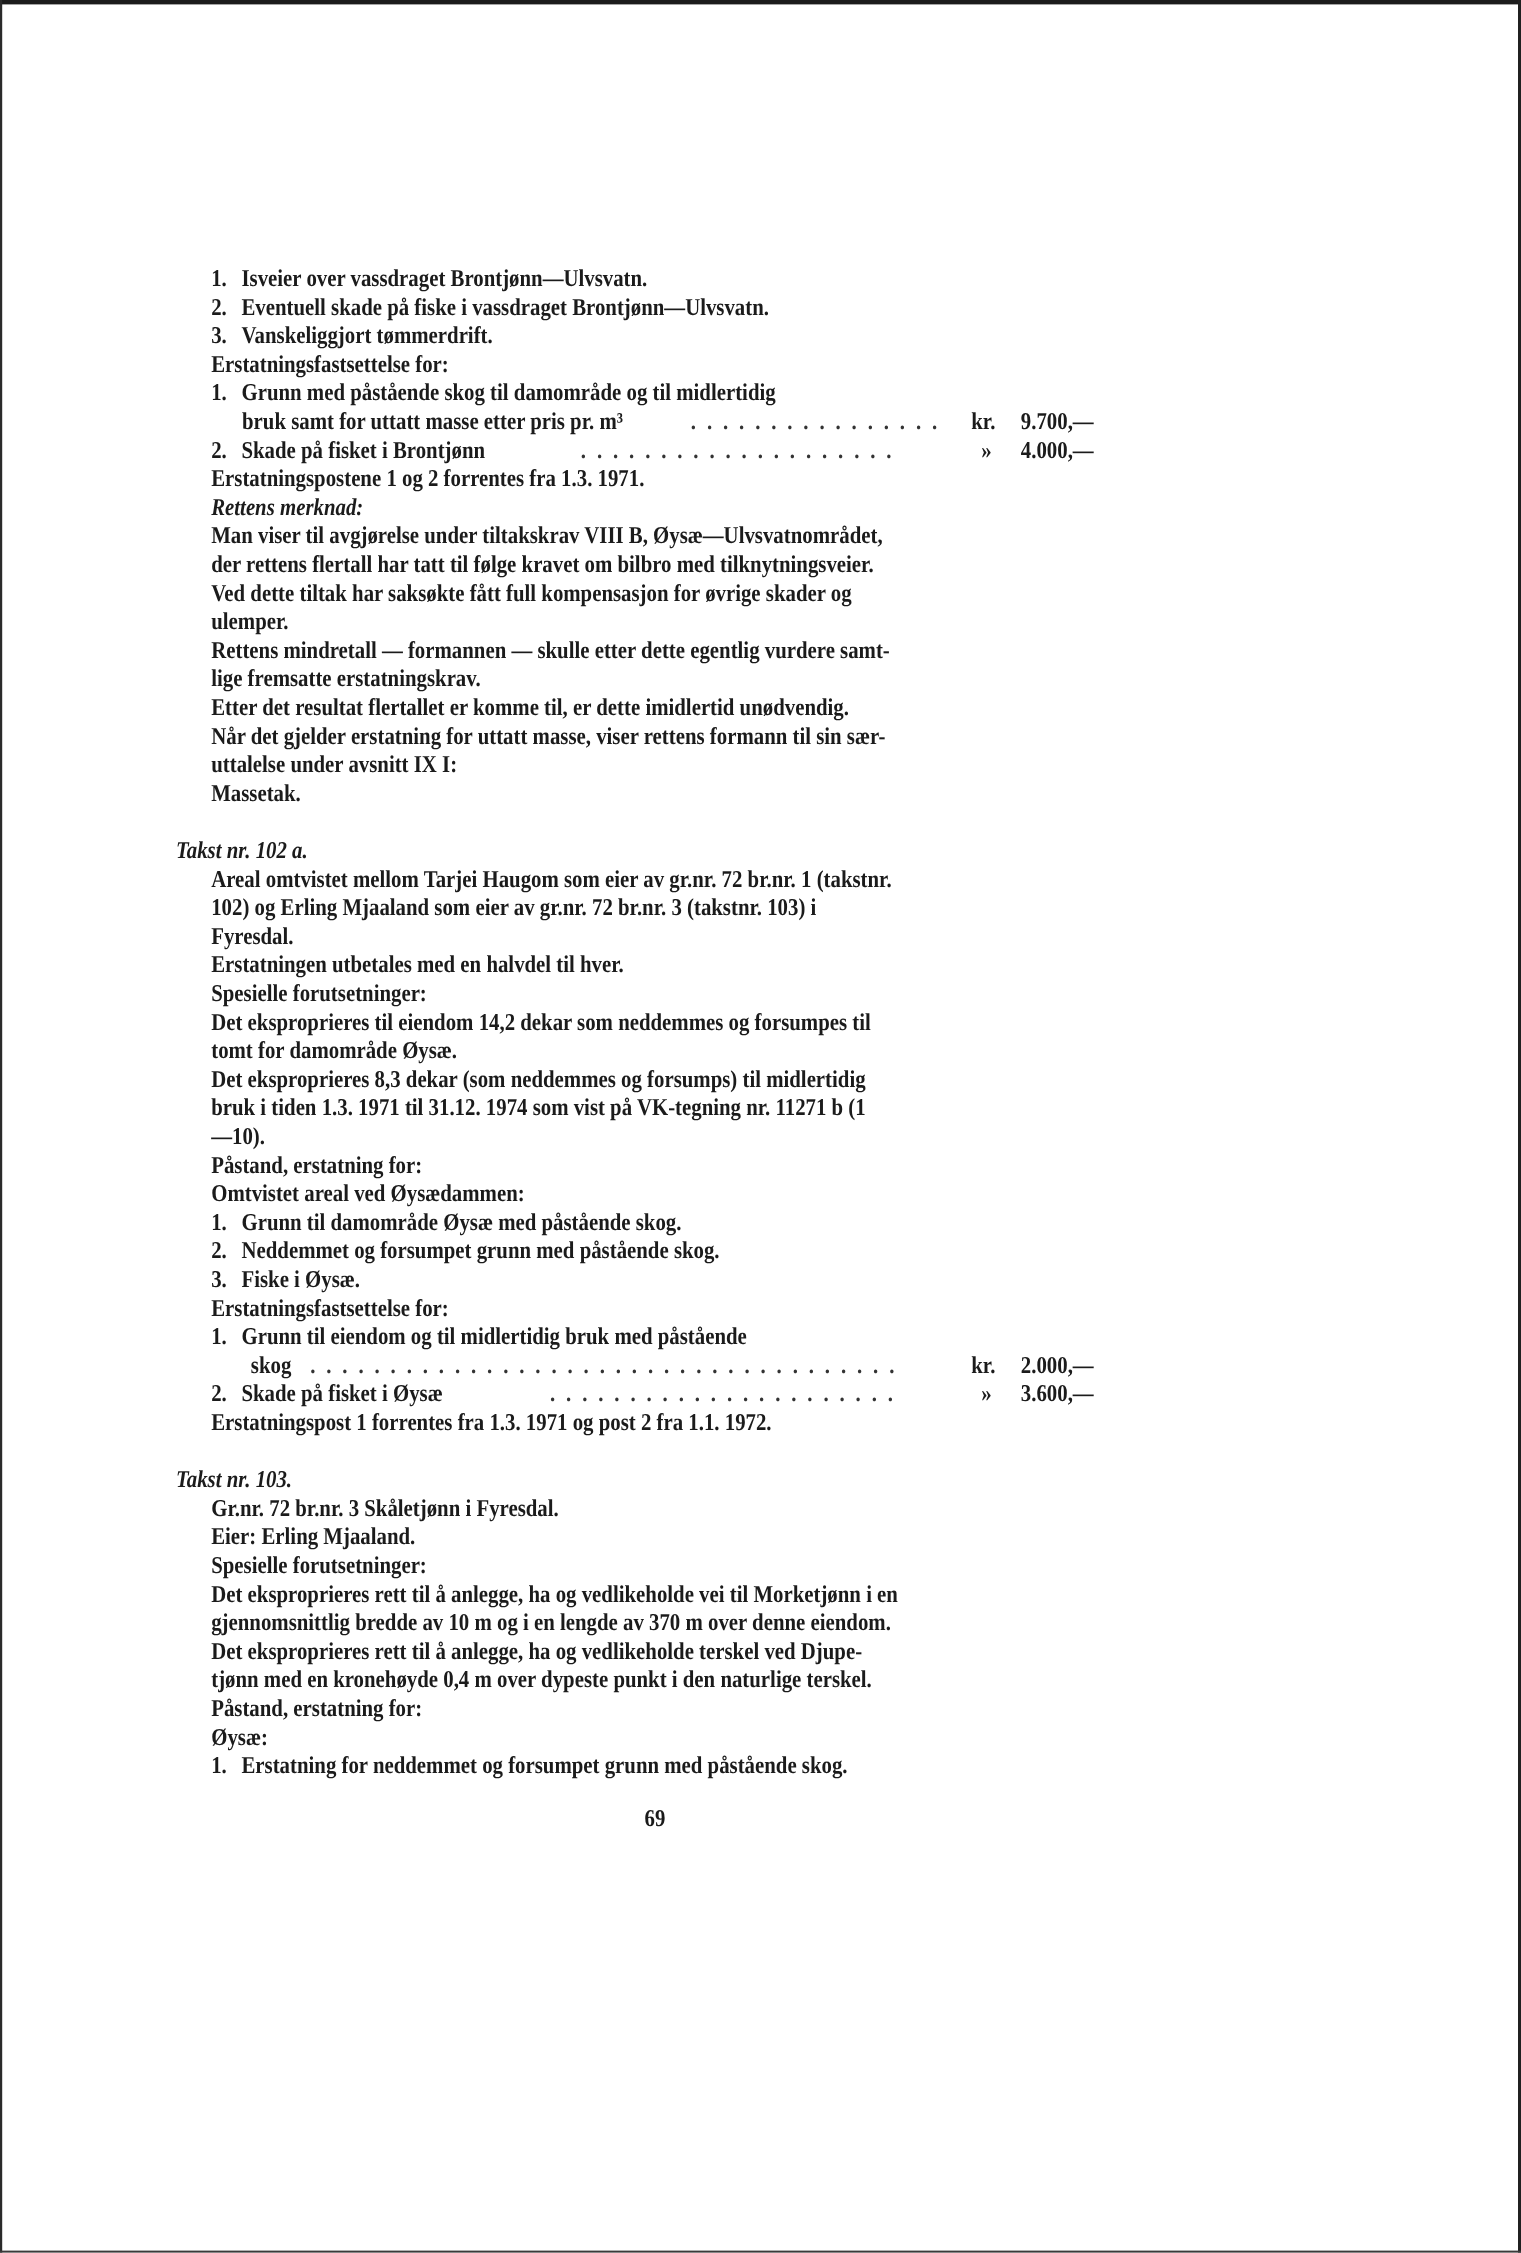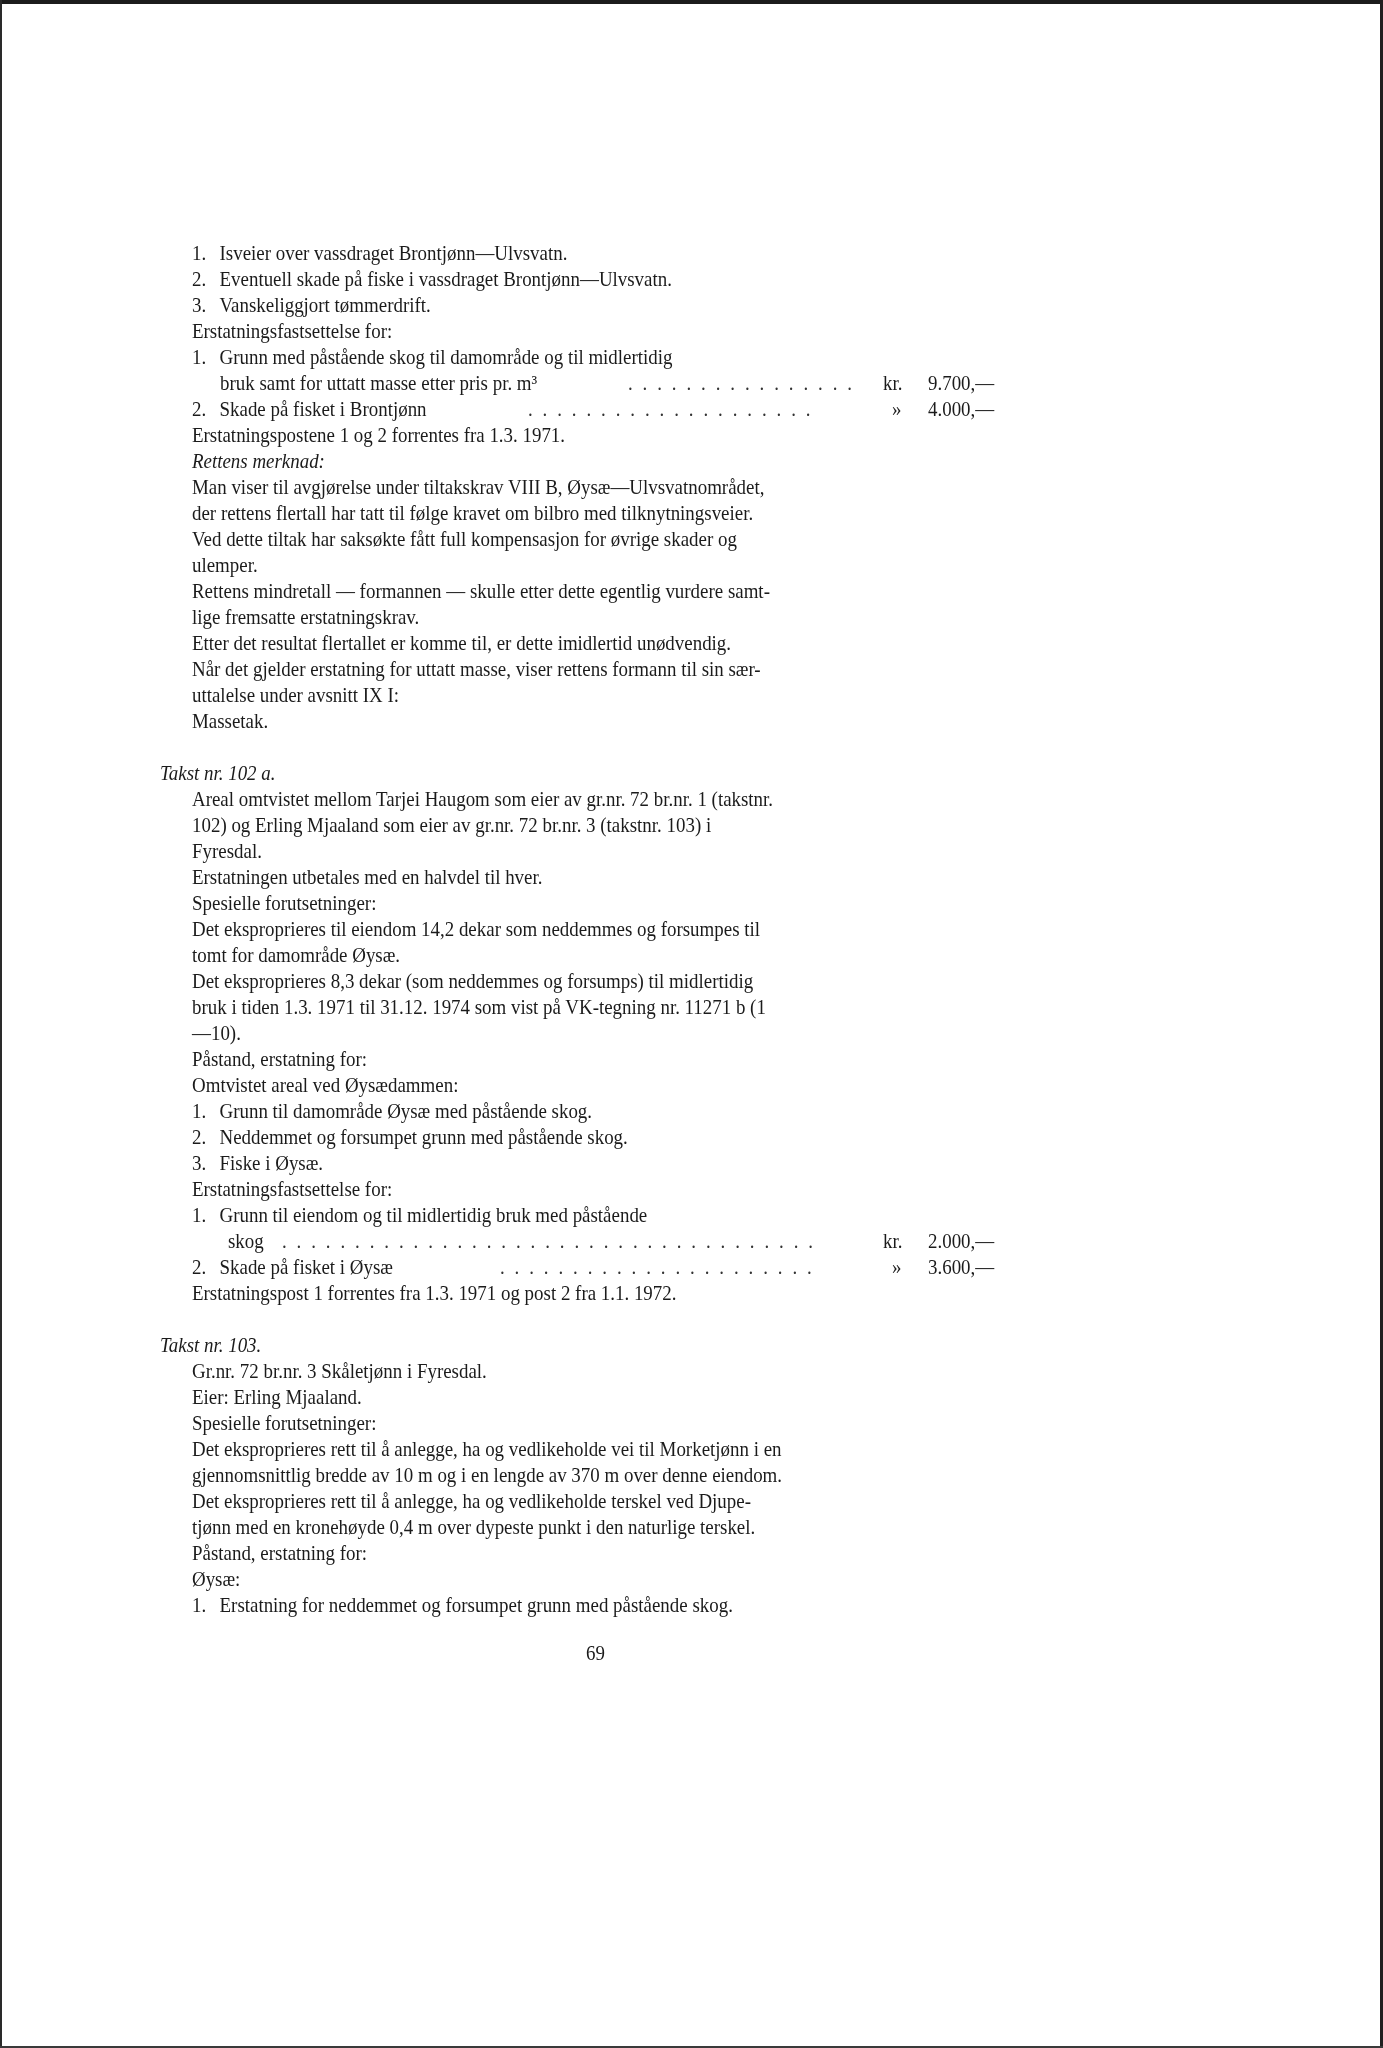--- a/index.html
+++ b/index.html
@@ -5,21 +5,21 @@
   html, body { margin: 0; padding: 0; }
   body {
     width: 1383px; height: 2048px; background: #ffffff; position: relative; overflow: hidden;
     font-family: "DejaVu Serif", "Liberation Serif", serif; color: #1a1a1a;
   }
   .scan-top { position: absolute; left: 0; top: 0; width: 1383px; height: 4px; background: #1c1c1c; }
   .scan-left { position: absolute; left: 0; top: 0; width: 2px; height: 2048px; background: #2a2a2a; }
   .scan-right { position: absolute; right: 0; top: 0; width: 3px; height: 2048px; background: #202020; }
   .scan-bottom { position: absolute; left: 0; bottom: 0; width: 1383px; height: 2px; background: #3a3a3a; }
 
-  .page { position: absolute; left: 0; top: 0; width: 1383px; height: 2048px; }
+  .page { position: absolute; left: 0; top: 0; width: 1383px; height: 2048px; font-weight: bold; }
   .line {
     position: absolute; white-space: nowrap;
     font-family: "Liberation Serif", "DejaVu Serif", serif;
     font-size: 22px; line-height: 26px; color: #1b1b1b;
     transform-origin: left top; transform: scaleX(0.86);
   }
   .it { font-style: italic; }
   .num { display: inline-block; width: 32px; }
   .leader { position: absolute; white-space: nowrap; overflow: hidden; color: #333;
     font-family: "Liberation Serif", serif; font-size: 22px; line-height: 26px; letter-spacing: 3px;

